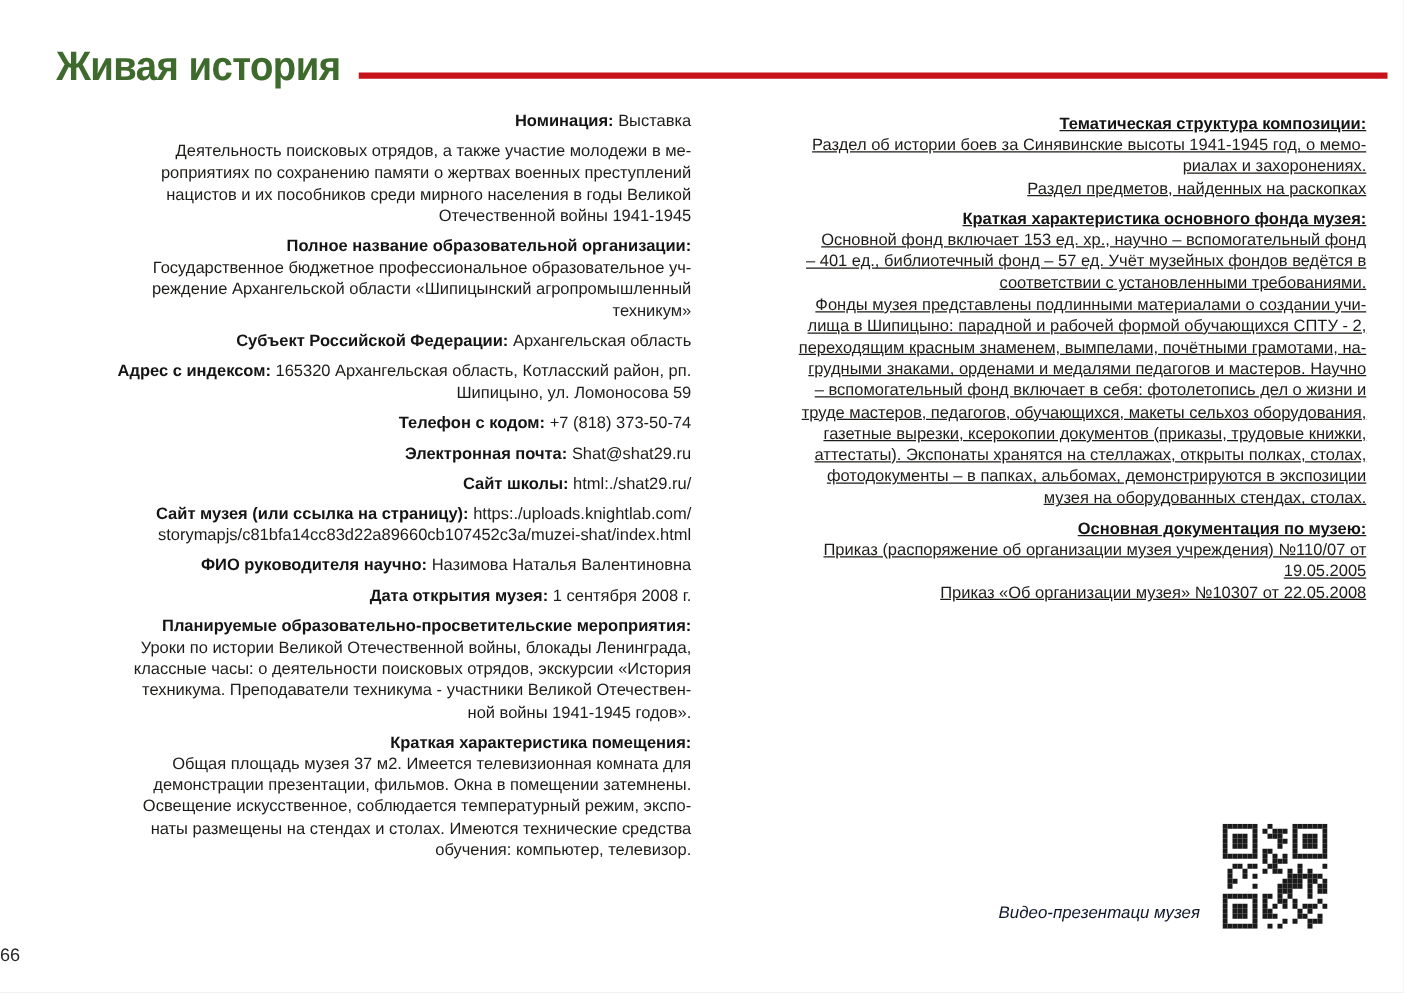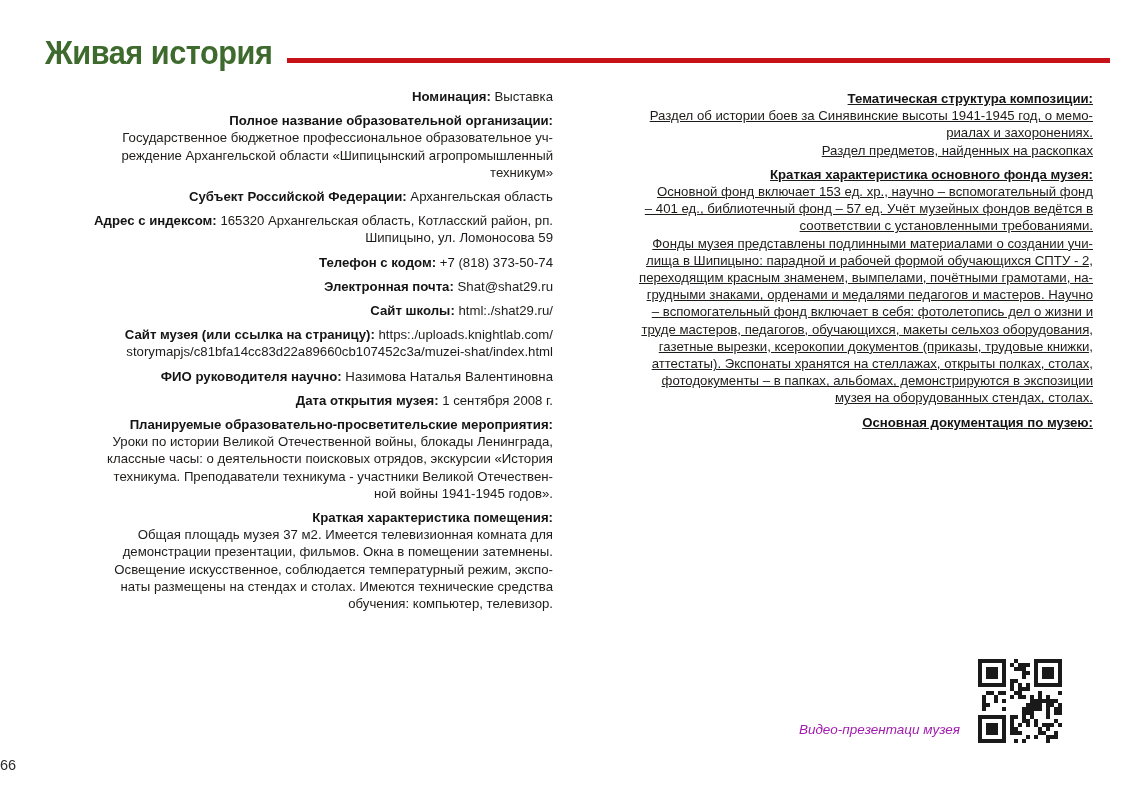--- a/index.html
+++ b/index.html
@@ -31,39 +31,43 @@
   }
   #left-col{left:45px;top:88px;width:508px;}
   #right-col{left:563px;top:90px;width:530px;text-decoration:underline;}
   .section{margin-bottom:7px;}
   .flow,.bodytext{white-space:pre-line;text-align:right;}
   .label{font-weight:bold;color:#141414;}
   #qr{position:absolute;left:978px;top:659px;width:84px;height:84px;}
   .caption{
     position:absolute;left:740px;top:722px;width:220px;
     text-align:right;font-style:italic;
-    font-size:13.5px;color:#a21caf;
+    font-size:13.5px;color:#0f172a;
   }
   .pageno{
     position:absolute;left:0;top:757px;width:100%;
     text-align:left;font-size:14.5px;color:#2a2a2a;
   }
 </style>
 </head>
 <body>
 
 <div class="page">
   <div class="title">Живая история</div>
   <div class="rule"></div>
 
   <div class="col" id="left-col">
       <div class="section">
         <div class="flow"><span class="label">Номинация: </span><span>Выставка</span></div>
       </div>
       <div class="section">
+        <div class="bodytext">Деятельность поисковых отрядов, а также участие молодежи в ме-
+роприятиях по сохранению памяти о жертвах военных преступлений
+нацистов и их пособников среди мирного населения в годы Великой
+Отечественной войны 1941-1945</div>
       </div>
       <div class="section">
         <div class="flow"><span class="label">Полное название образовательной организации:</span></div>
         <div class="bodytext">Государственное бюджетное профессиональное образовательное уч-
 реждение Архангельской области «Шипицынский агропромышленный
 техникум»</div>
       </div>
       <div class="section">
         <div class="flow"><span class="label">Субъект Российской Федерации: </span><span>Архангельская область</span></div>
       </div>
@@ -124,20 +128,23 @@
 грудными знаками, орденами и медалями педагогов и мастеров. Научно
 – вспомогательный фонд включает в себя: фотолетопись дел о жизни и
 труде мастеров, педагогов, обучающихся, макеты сельхоз оборудования,
 газетные вырезки, ксерокопии документов (приказы, трудовые книжки,
 аттестаты). Экспонаты хранятся на стеллажах, открыты полках, столах,
 фотодокументы – в папках, альбомах, демонстрируются в экспозиции
 музея на оборудованных стендах, столах.</div>
       </div>
       <div class="section">
         <div class="flow"><span class="label">Основная документация по музею:</span></div>
+        <div class="bodytext">Приказ (распоряжение об организации музея учреждения) №110/07 от
+19.05.2005
+Приказ «Об организации музея» №10307 от 22.05.2008</div>
       </div>
     </div>
 
   <div id="qr"><svg width="84" height="84">
         <rect x="0" y="0" width="4" height="4" fill="#1a1a1a"></rect>
         <rect x="4" y="0" width="4" height="4" fill="#1a1a1a"></rect>
         <rect x="8" y="0" width="4" height="4" fill="#1a1a1a"></rect>
         <rect x="12" y="0" width="4" height="4" fill="#1a1a1a"></rect>
         <rect x="16" y="0" width="4" height="4" fill="#1a1a1a"></rect>
         <rect x="20" y="0" width="4" height="4" fill="#1a1a1a"></rect>

